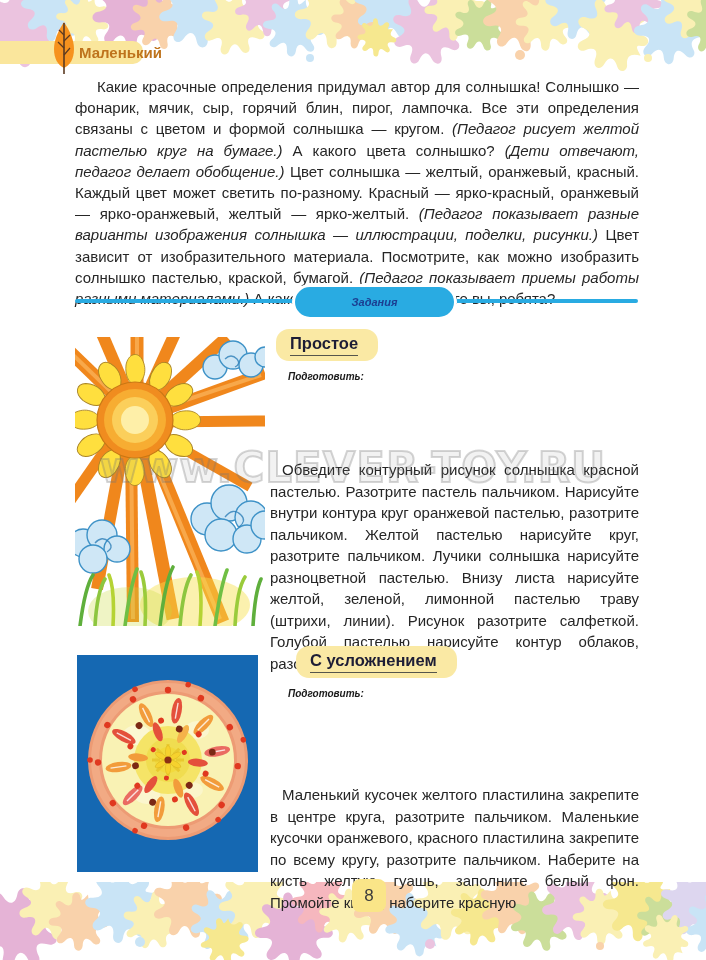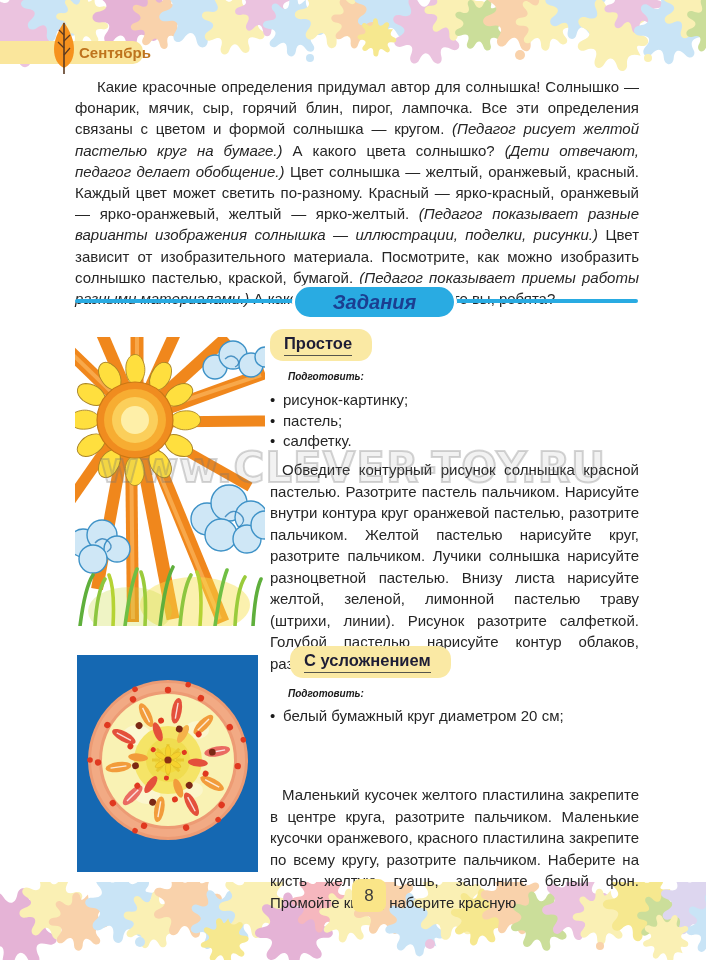--- a/index.html
+++ b/index.html
@@ -13,22 +13,22 @@
         border-radius:0 10px 10px 0;z-index:2;}
   .month-banner span{display:block;margin-left:79px;line-height:23px;font-size:15px;font-weight:bold;color:#BE731D;}
   .leaf{position:absolute;left:51px;top:21px;z-index:3;}
   .intro{position:absolute;left:75px;top:76px;width:564px;margin:0;font-size:15px;line-height:21.2px;
         text-align:justify;text-indent:22px;z-index:2;}
   .it{font-style:italic;}
   .tasks-line{position:absolute;left:75px;top:299px;width:563px;height:4px;background:#29ABE2;border-radius:2px;z-index:2;}
   .tasks-pill{position:absolute;left:292px;top:284px;width:165px;height:36px;box-sizing:border-box;
         background:#29ABE2;border:3px solid #ffffff;border-radius:18px;z-index:3;
         display:flex;align-items:center;justify-content:center;}
-  .tasks-pill span{font-size:20px;font-weight:bold;font-style:italic;color:#1B3E91;}
-  .badge{position:absolute;left:270px;background:#FAE9A4;border-radius:13px;padding:5px 20px 8px 14px;
+  .tasks-pill span{font-size:11px;font-weight:bold;font-style:italic;color:#1B3E91;}
+  .badge{position:absolute;left:276px;background:#FAE9A4;border-radius:13px;padding:5px 20px 8px 14px;
         font-size:16.5px;font-weight:bold;color:#1D1D35;z-index:2;}
   .badge .u{border-bottom:1.5px solid #55554c;padding-bottom:3px;}
   .badge1{top:329px;}
   .badge2{top:646px;margin-left:20px;}
   .prepare{position:absolute;left:288px;font-size:10px;font-weight:bold;font-style:italic;color:#1a1a1a;z-index:2;}
   .prepare1{top:371px;}
   .prepare2{top:688px;}
   .items{position:absolute;left:270px;width:369px;margin:0;padding:0;list-style:none;font-size:15px;z-index:2;}
   .items1{top:390px;}
   .items2{top:706px;}
@@ -111,21 +111,21 @@
     <use href="#sp" transform="translate(658,-12) scale(0.7) rotate(40 50 50)" fill="#DDD6EF"></use>
     <use href="#sp" transform="translate(682,10) scale(0.66) rotate(95 50 50)" fill="#C9E4F6"></use>
     <use href="#sp" transform="translate(200,35) scale(0.5) rotate(10 50 50)" fill="#F6E88F"></use>
     <use href="#sp" transform="translate(640,30) scale(0.5) rotate(135 50 50)" fill="#FAF0B4"></use>
     <circle cx="140" cy="60" r="5" fill="#C9E4F6"></circle>
     <circle cx="430" cy="62" r="5" fill="#EBC3DF"></circle>
     <circle cx="600" cy="64" r="4" fill="#F9D2AB"></circle>
   </svg>
 
   <div class="month-banner">
-    <span>Сентябрь</span>
+    <span>Маленький</span>
   </div>
   <svg class="leaf" width="26" height="54" viewBox="0 0 26 54">
     <path d="M13,1 C19,10 23,19 23,28 C23,38 19,44 13,47 C7,44 3,38 3,28 C3,19 7,10 13,1 Z" fill="#F6921E"></path>
     <line x1="13" y1="2" x2="13" y2="53" stroke="#5B3A21" stroke-width="1.6"></line>
     <line x1="13" y1="14" x2="8" y2="9" stroke="#5B3A21" stroke-width="1.2"></line>
     <line x1="13" y1="20" x2="19" y2="14" stroke="#5B3A21" stroke-width="1.2"></line>
     <line x1="13" y1="27" x2="7" y2="21" stroke="#5B3A21" stroke-width="1.2"></line>
     <line x1="13" y1="34" x2="19" y2="27" stroke="#5B3A21" stroke-width="1.2"></line>
   </svg>
 
@@ -219,25 +219,20 @@
       <path d="M140,289 Q146,248 152,233" stroke="#6FBF44"></path>
       <path d="M160,289 Q162,252 170,240" stroke="#9ACB3B"></path>
       <path d="M178,289 Q180,255 186,242" stroke="#5FAF3C"></path>
     </g>
   </svg>
 
   <div class="badge badge1">
     <span class="u">Простое</span>
   </div>
   <div class="prepare prepare1">Подготовить:</div>
-  <ul class="items items1">
-    <li>рисунок-картинку;</li>
-    <li>пастель;</li>
-    <li>салфетку.</li>
-  </ul>
   <p class="secpar par1">Обведите контурный рисунок солнышка красной пастелью. Разотрите пастель пальчиком. Нарисуйте внутри контура круг оранжевой пастелью, разотрите пальчиком. Желтой пастелью нарисуйте круг, разотрите пальчиком. Лучики солнышка нарисуйте разноцветной пастелью. Внизу листа нарисуйте желтой, зеленой, лимонной пастелью траву (штрихи, линии). Рисунок разотрите салфеткой. Голубой пастелью нарисуйте контур облаков, разотрите салфеткой.</p>
 
   <svg class="img2" width="181" height="217" viewBox="0 0 181 217">
     <rect width="181" height="217" fill="#1568B2"></rect>
     <g transform="translate(91,105)">
       <circle r="80" fill="#ED9B74"></circle>
       <circle r="73" fill="none" stroke="#F3B18C" stroke-width="8" opacity="0.7"></circle>
       <circle r="66" fill="#F9F2B4"></circle>
       <ellipse cx="-31" cy="-25" rx="14" ry="10" fill="#ffffff" opacity="0.4"></ellipse>
       <ellipse cx="29" cy="-30" rx="12" ry="9" fill="#ffffff" opacity="0.35"></ellipse>
@@ -339,21 +334,20 @@
       </g>
       <circle r="3.6" fill="#8C3014"></circle>
     </g>
   </svg>
 
   <div class="badge badge2">
     <span class="u">С усложнением</span>
   </div>
   <div class="prepare prepare2">Подготовить:</div>
   <ul class="items items2">
-    <li>белый бумажный круг диаметром 20 см;</li>
   </ul>
   <p class="secpar par2">Маленький кусочек желтого пластилина закрепите в центре круга, разотрите пальчиком. Маленькие кусочки оранжевого, красного пластилина закрепите по всему кругу, разотрите пальчиком. Наберите на кисть желтую гуашь, заполните белый фон. Промойте кисть, наберите красную</p>
 
   <div class="watermark">www.CLEVER-TOY.RU</div>
 
   <div class="page-num">
     <span>8</span>
   </div>
 
 </div>

